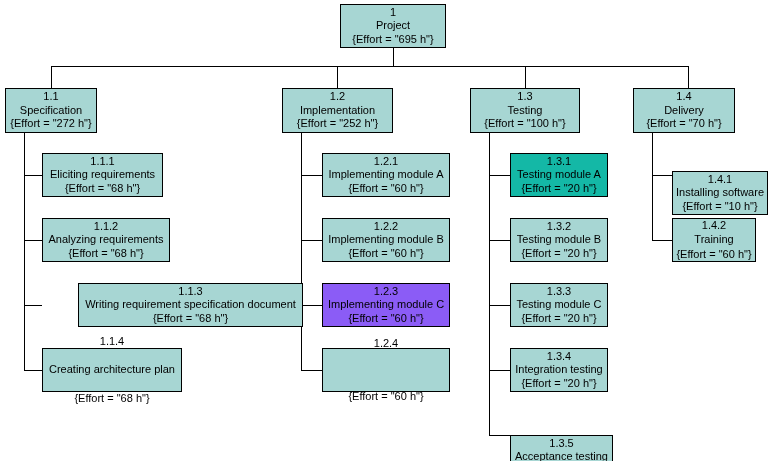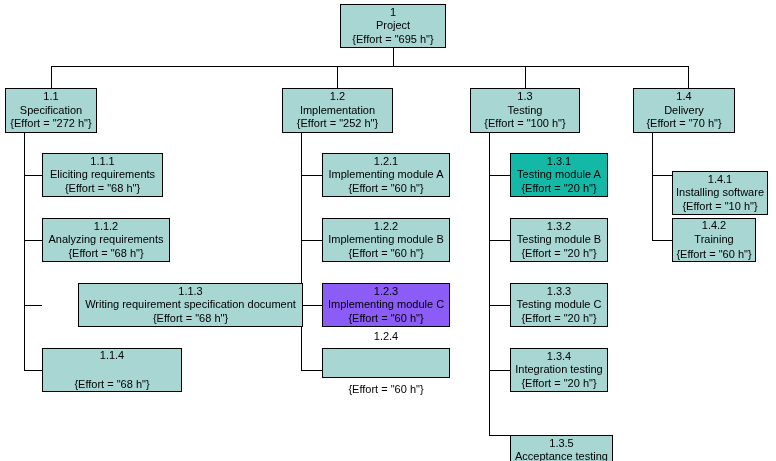--- a/index.html
+++ b/index.html
@@ -106,38 +106,39 @@
       <span>Analyzing requirements</span>
       <span>{Effort = "68 h"}</span>
     </div>
     <div class="node" style="left: 42px; top: 283px; width: 225px; height: 44px; background: rgb(167, 214, 211); border-color: rgb(0, 0, 0); margin-left: 36px;">
       <span>1.1.3</span>
       <span>Writing requirement specification document</span>
       <span>{Effort = "68 h"}</span>
     </div>
     <div class="node" style="left: 42px; top: 348px; width: 140px; height: 44px; background: rgb(167, 214, 211); border-color: rgb(0, 0, 0); gap: 15px;">
       <span>1.1.4</span>
+      <span>Creating architecture plan</span>
       <span>{Effort = "68 h"}</span>
     </div>
     <div class="node" style="left: 322px; top: 153px; width: 128px; height: 44px; background: rgb(167, 214, 211); border-color: rgb(0, 0, 0);">
       <span>1.2.1</span>
       <span>Implementing module A</span>
       <span>{Effort = "60 h"}</span>
     </div>
     <div class="node" style="left: 322px; top: 218px; width: 128px; height: 44px; background: rgb(167, 214, 211); border-color: rgb(0, 0, 0); text-align: right;">
       <span>1.2.2</span>
       <span>Implementing module B</span>
       <span>{Effort = "60 h"}</span>
     </div>
     <div class="node" style="left: 322px; top: 283px; width: 128px; height: 44px; background: #8b5cf6; border-color: rgb(0, 0, 0);">
       <span>1.2.3</span>
       <span>Implementing module C</span>
       <span>{Effort = "60 h"}</span>
     </div>
-    <div class="node" style="left: 322px; top: 348px; width: 128px; height: 30px; background: rgb(167, 214, 211); border-color: rgb(0, 0, 0); gap: 40px;">
+    <div class="node" style="left: 322px; top: 348px; width: 128px; height: 44px; background: rgb(167, 214, 211); border-color: rgb(0, 0, 0); gap: 40px;">
       <span>1.2.4</span>
       <span>{Effort = "60 h"}</span>
     </div>
     <div class="node" style="left: 510px; top: 153px; width: 98px; height: 44px; background: #14b8a6; border-color: rgb(0, 0, 0);">
       <span>1.3.1</span>
       <span>Testing module A</span>
       <span>{Effort = "20 h"}</span>
     </div>
     <div class="node" style="left: 510px; top: 218px; width: 98px; height: 44px; background: rgb(167, 214, 211); border-color: rgb(0, 0, 0);">
       <span>1.3.2</span>

